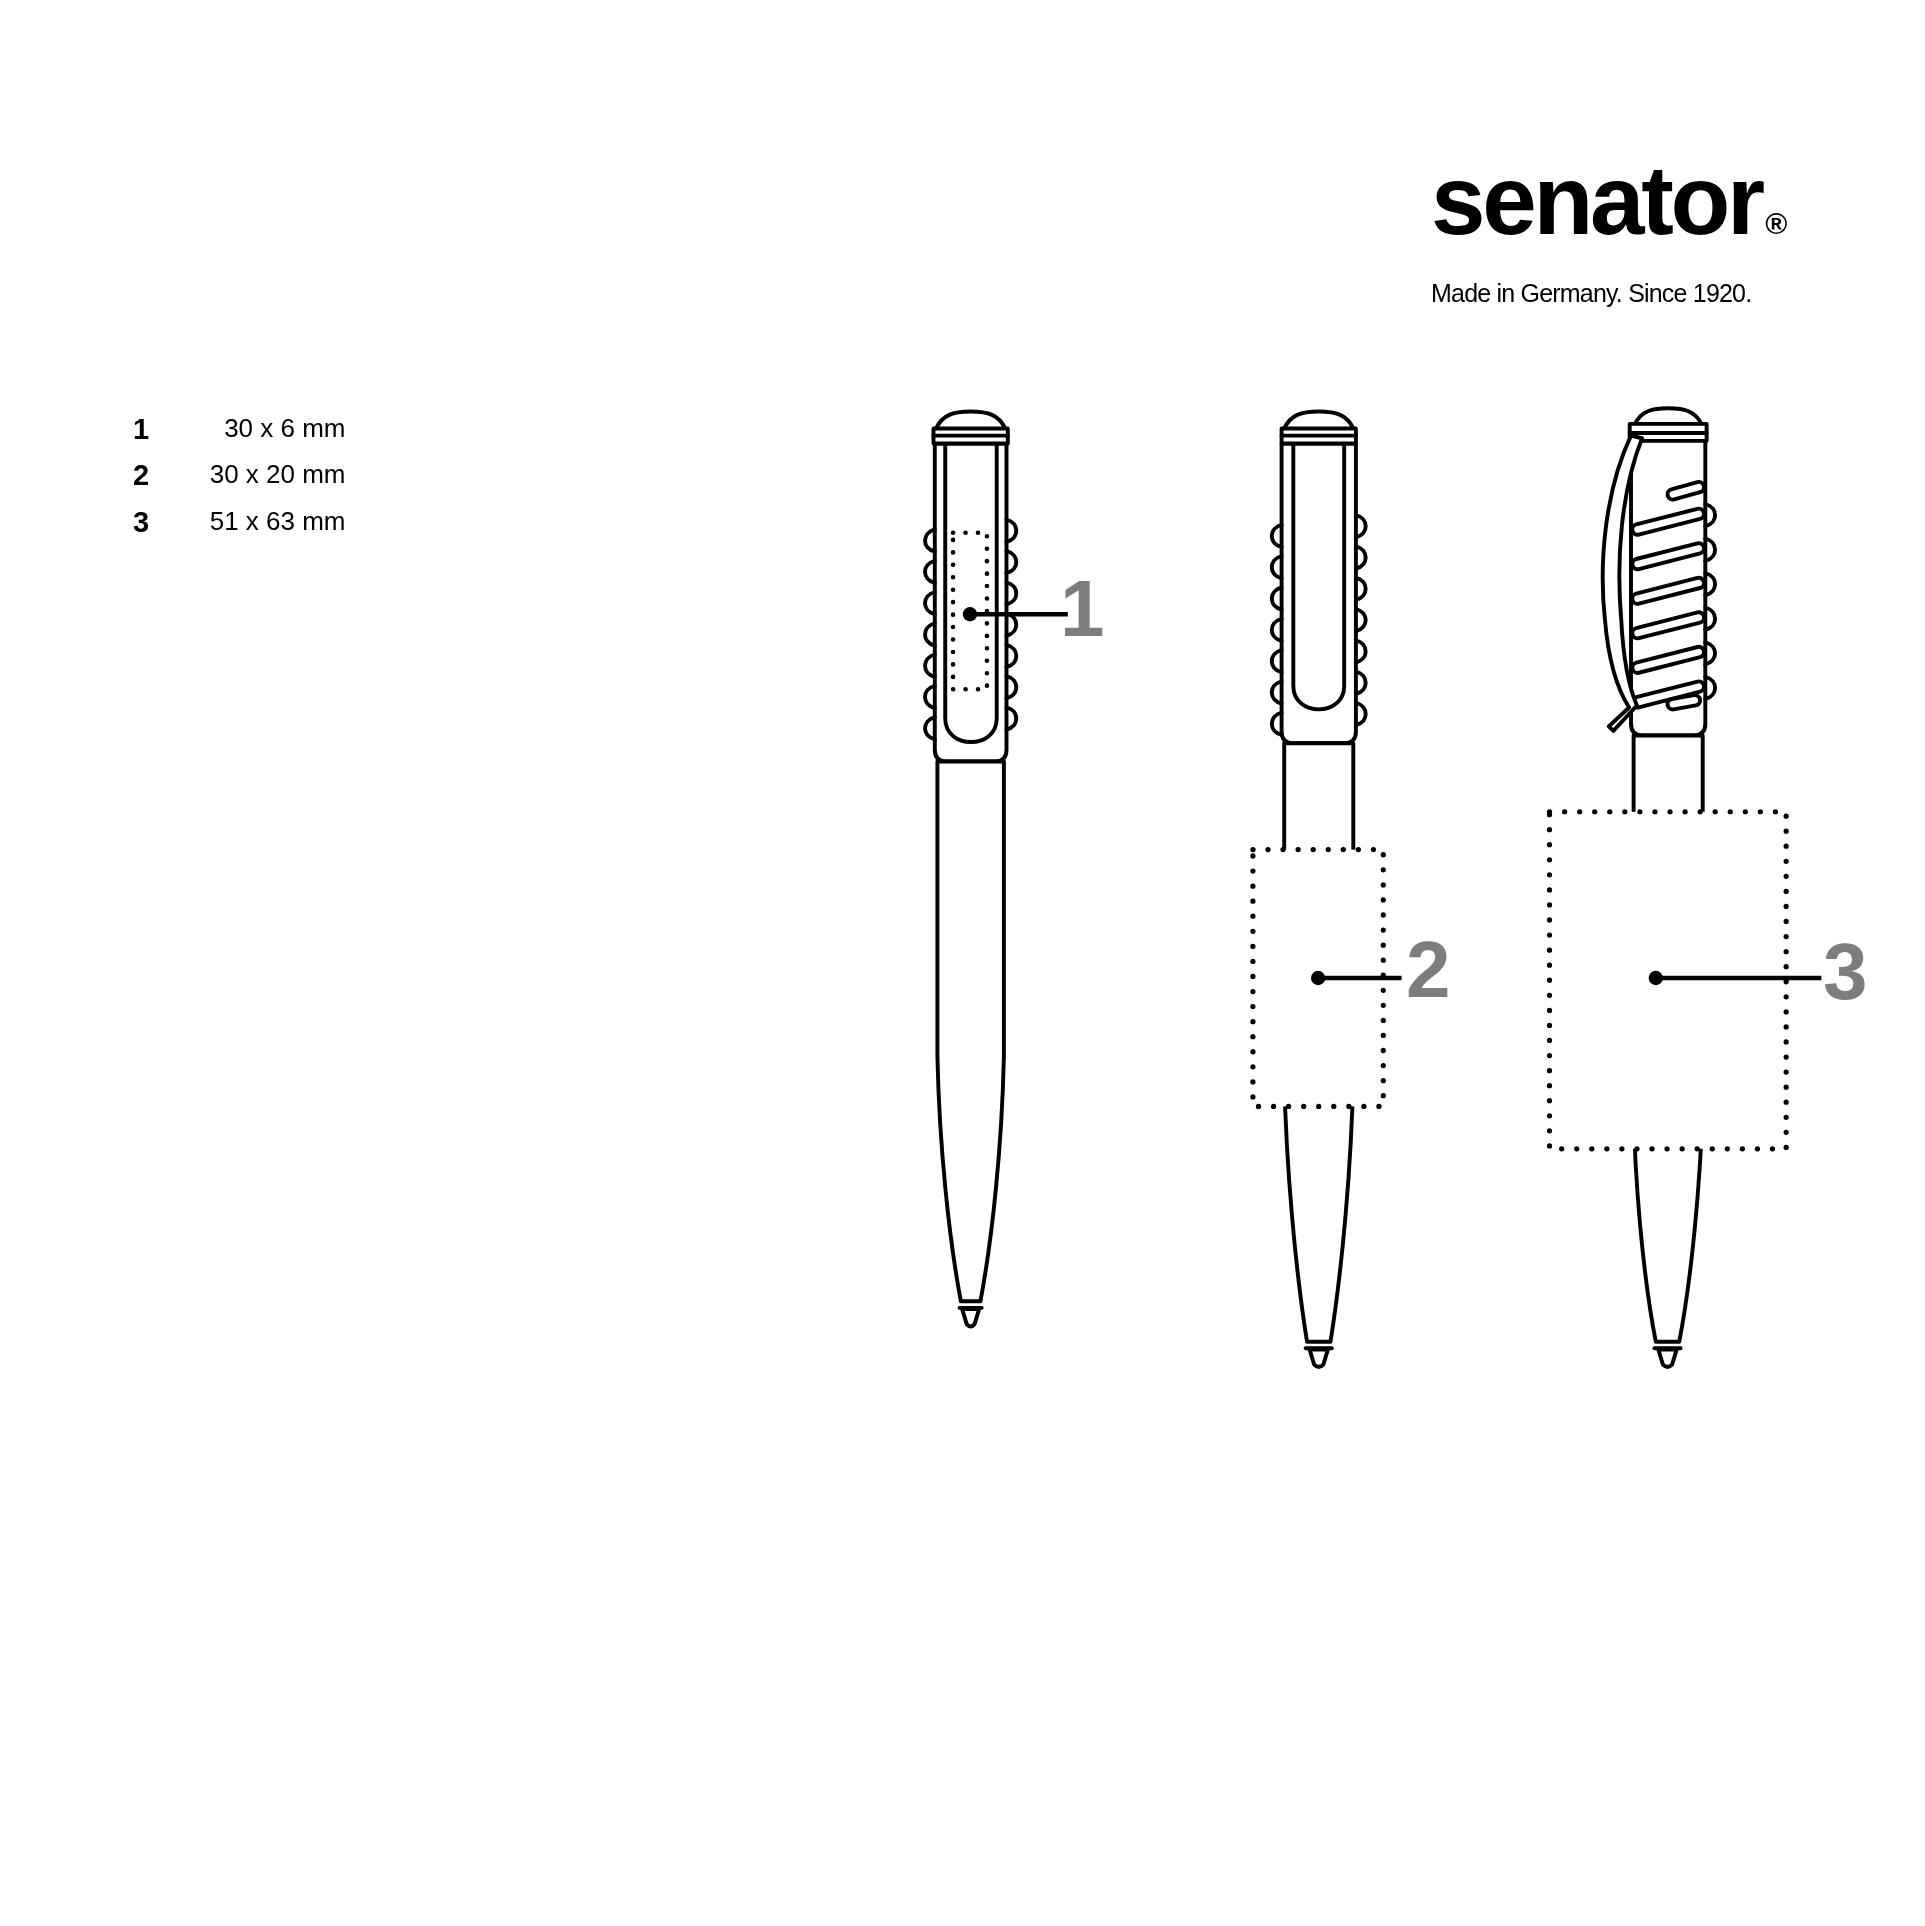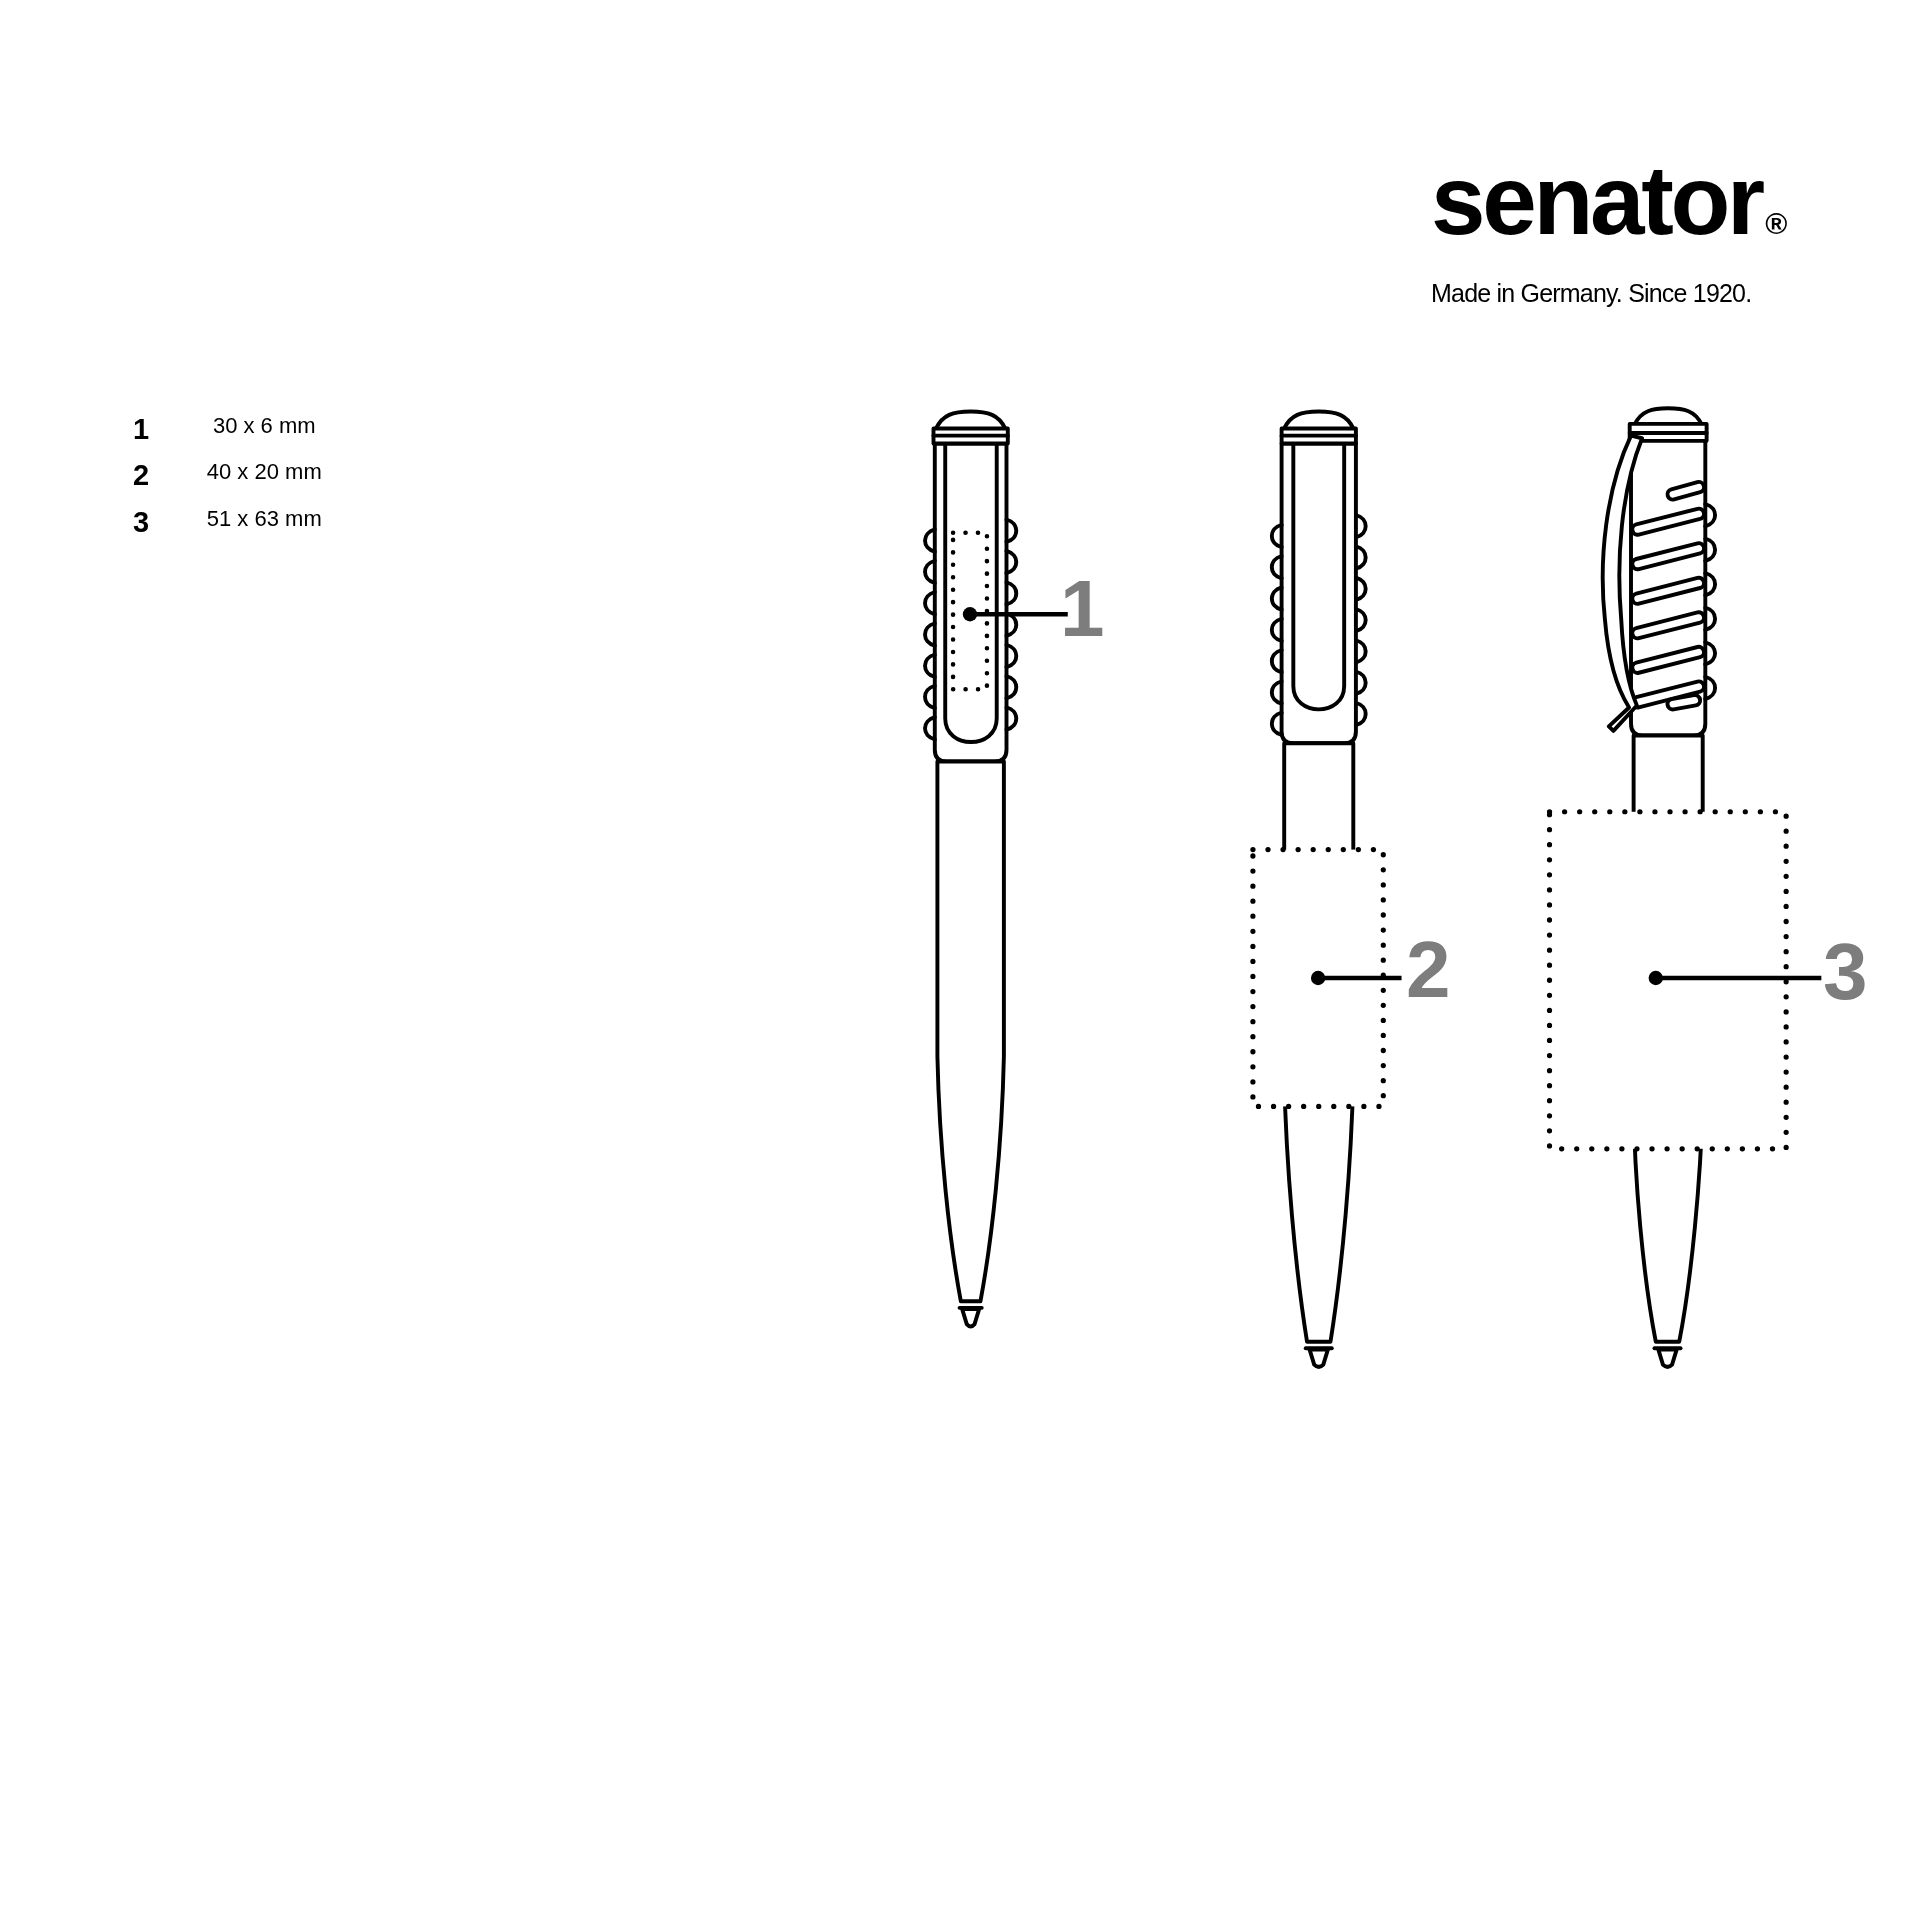--- a/index.html
+++ b/index.html
@@ -14,21 +14,21 @@
   .wordmark{font-size:98px;font-weight:bold;letter-spacing:-3.3px;line-height:98px;white-space:nowrap;color:#000;}
   .reg{font-size:30px;font-weight:bold;letter-spacing:0;margin-left:3.3px;}
   .tagline{font-size:25px;letter-spacing:-0.8px;line-height:1;margin-top:7.8px;white-space:nowrap;color:#000;}
 
   
   .legend-row{position:absolute;left:0;width:352px;height:39px;}
   .legend-row.r1{top:415px}
   .legend-row.r2{top:461px}
   .legend-row.r3{top:508px}
   .legend-num{position:absolute;left:128px;width:26px;text-align:center;font-weight:bold;font-size:29px;line-height:1;}
-  .legend-size{position:absolute;left:183px;right:6.5px;text-align:center;font-size:22px;line-height:1;}
+  .legend-size{position:absolute;left:183px;right:6.5px;text-align:right;font-size:26px;line-height:1;}
 
   
   .callout-label{position:absolute;font-size:80px;font-weight:bold;color:#7d7d7d;line-height:1;}
   .callout-label.c1{left:1060px;top:569px}
   .callout-label.c2{left:1406px;top:930px}
   .callout-label.c3{left:1823px;top:932px}
 
   
   .ol{fill:none;stroke:#000;stroke-width:6;stroke-linejoin:round;stroke-linecap:round}
   .fw{fill:#fff;stroke:#000;stroke-width:6;stroke-linejoin:round}
@@ -48,21 +48,21 @@
     <div class="tagline">Made in Germany. Since 1920.</div>
   </div>
 
   <div>
     <div class="legend-row r1">
       <span class="legend-num">1</span>
       <span class="legend-size">30 x 6 mm</span>
     </div>
     <div class="legend-row r2">
       <span class="legend-num">2</span>
-      <span class="legend-size">40 x 20 mm</span>
+      <span class="legend-size">30 x 20 mm</span>
     </div>
     <div class="legend-row r3">
       <span class="legend-num">3</span>
       <span class="legend-size">51 x 63 mm</span>
     </div>
   </div>
 
   <svg class="drawing" width="1925" height="1926" viewBox="0 0 2953 2954">
 
     <g>

